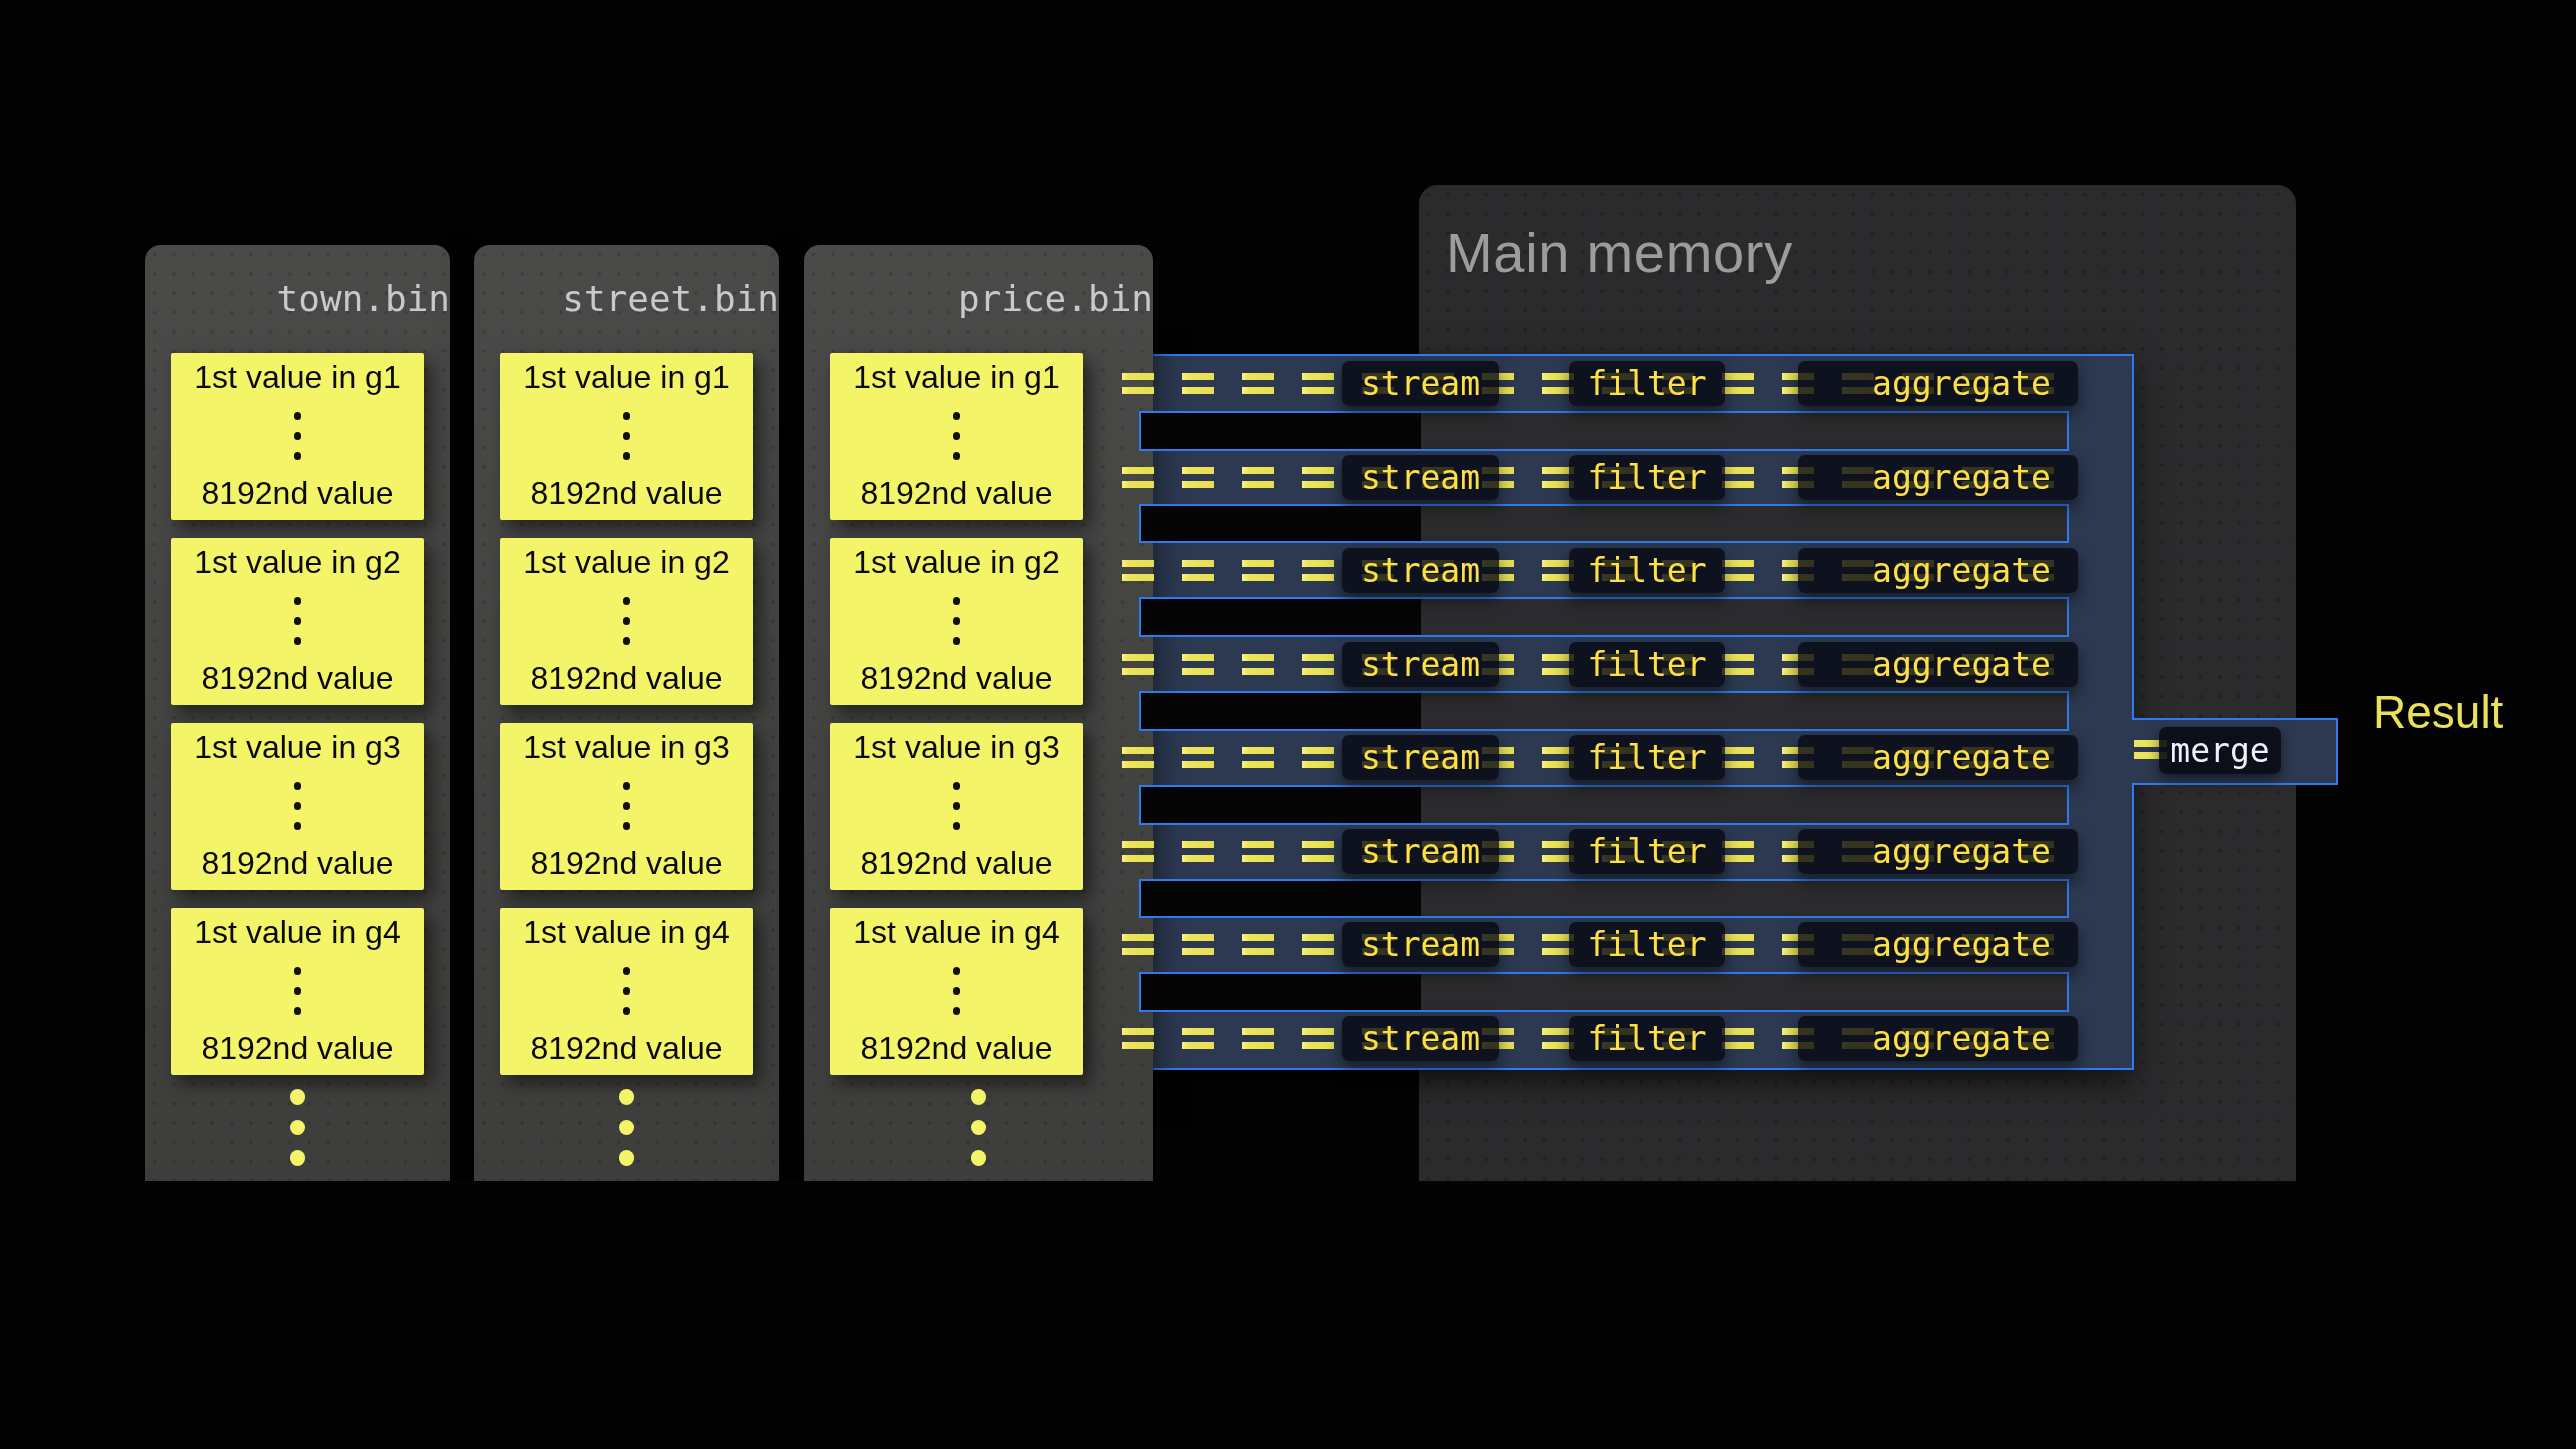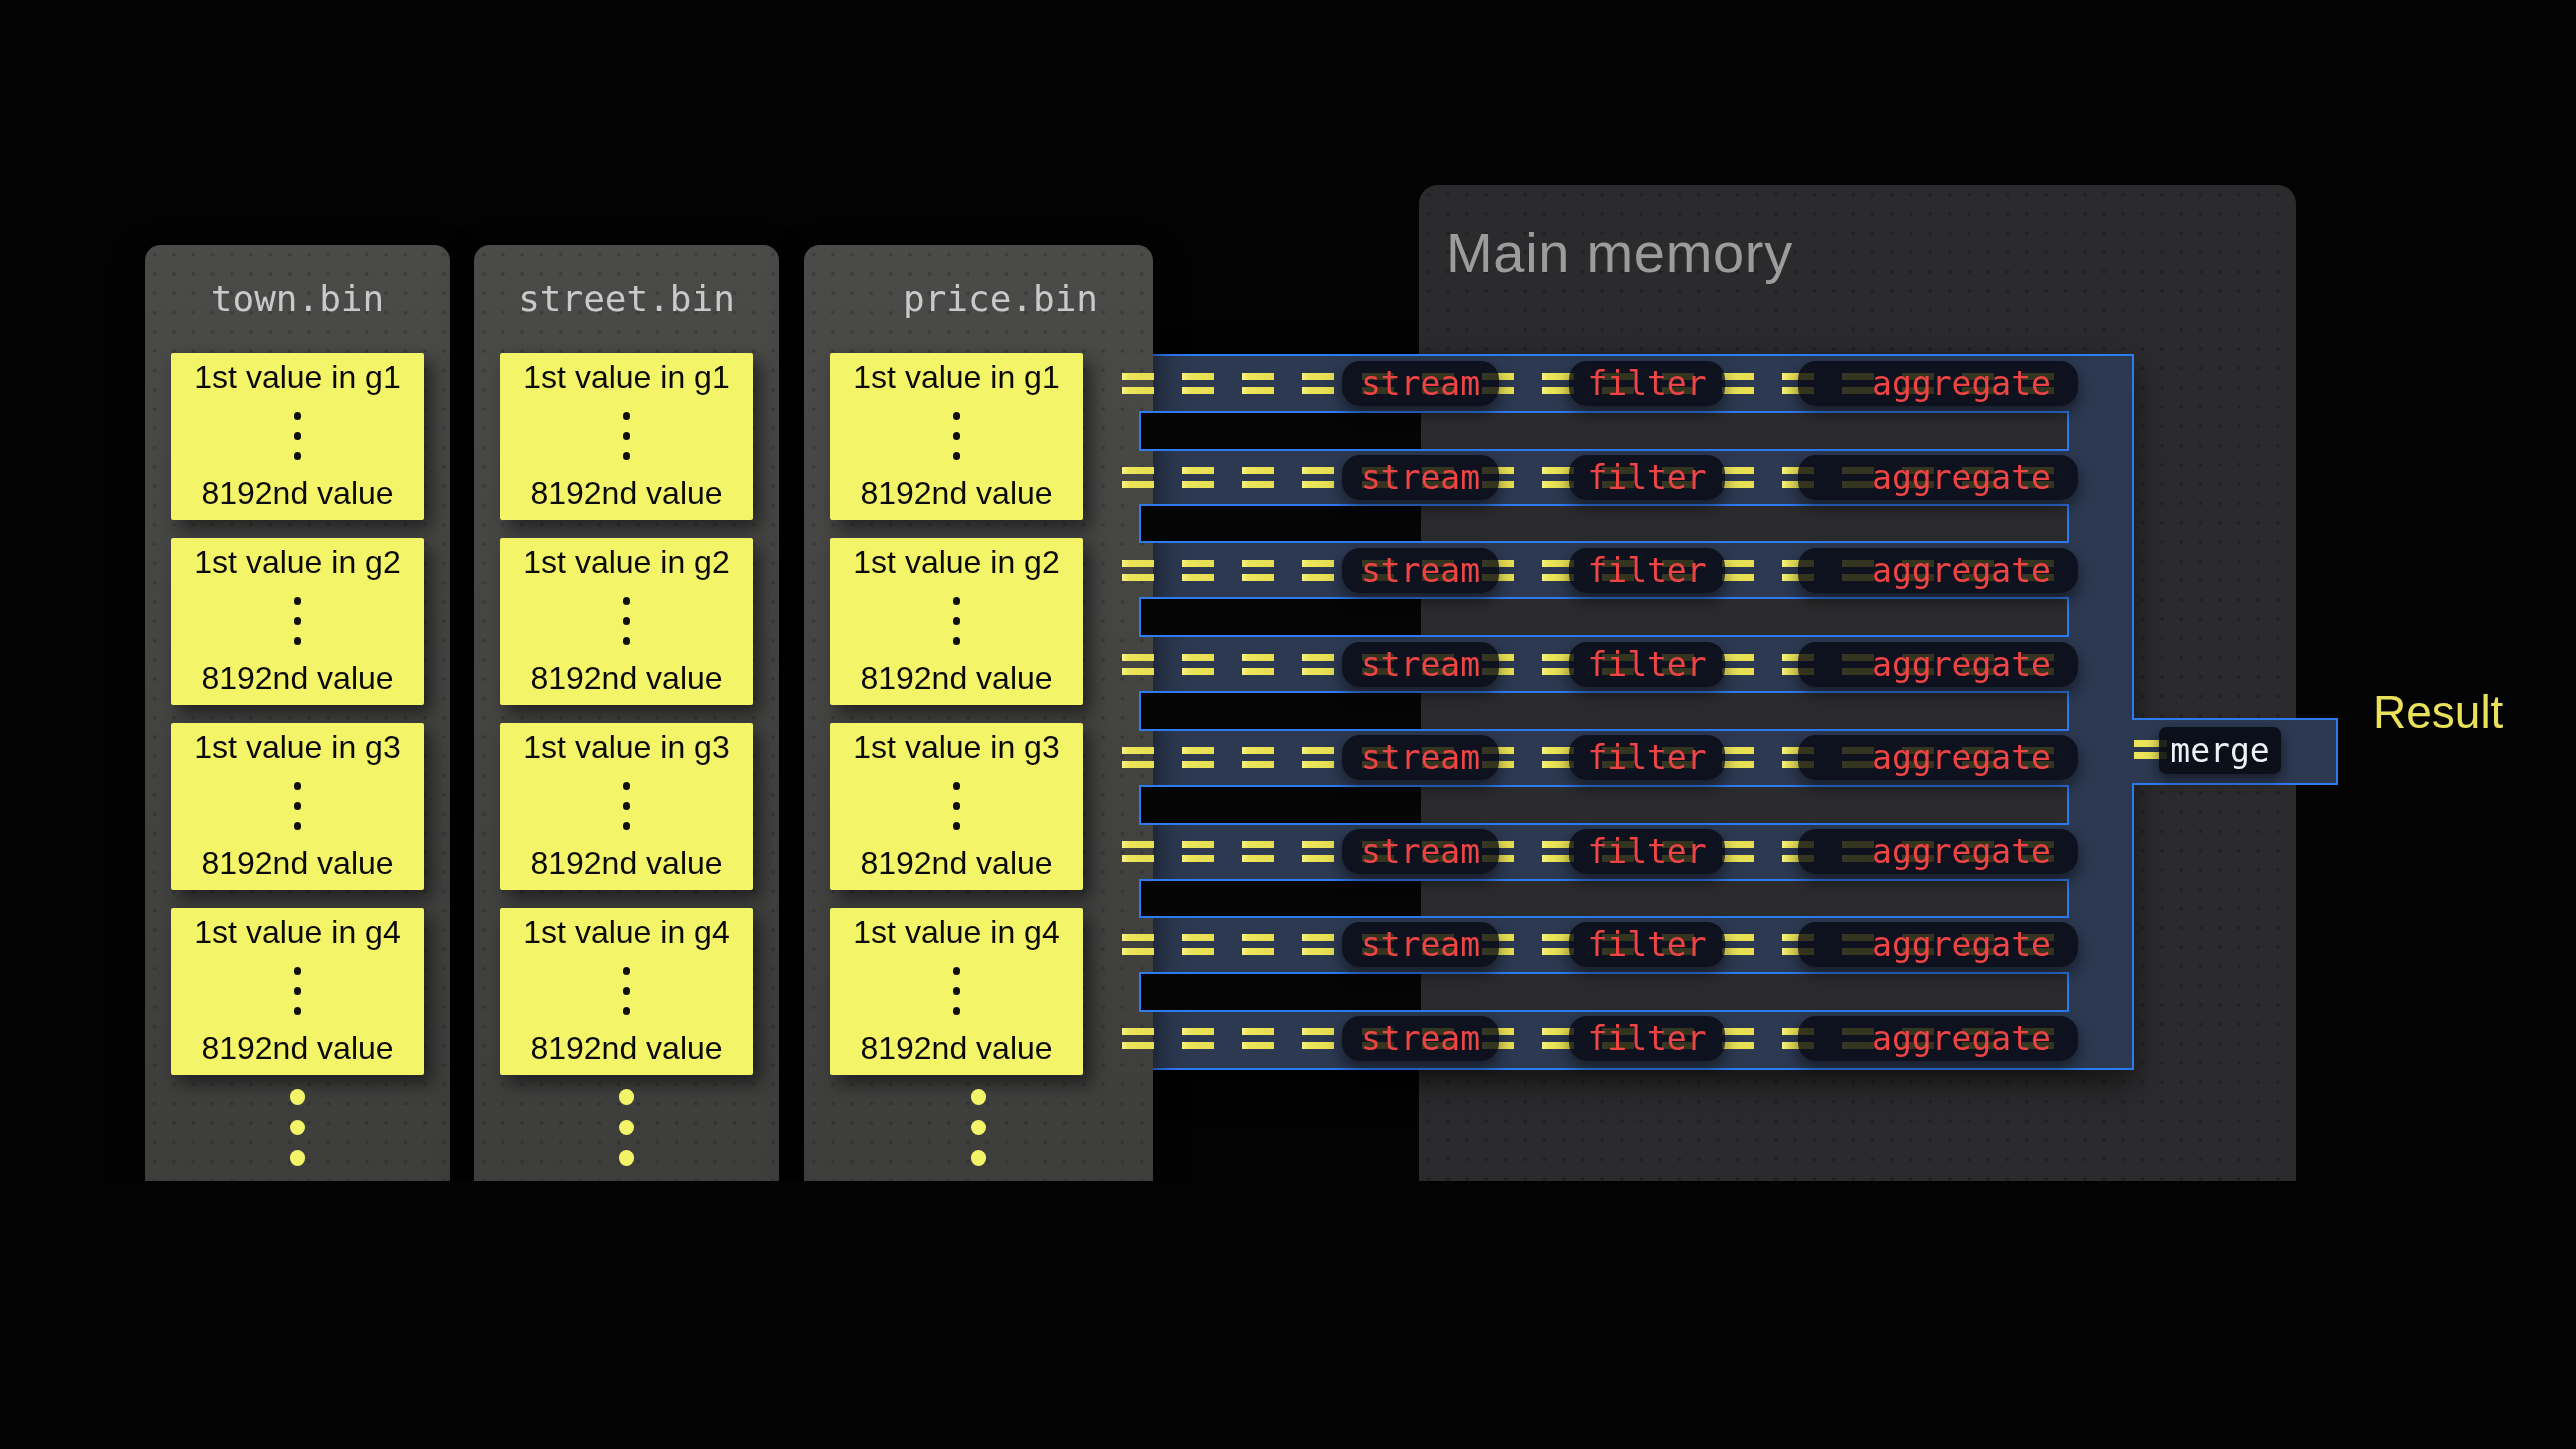--- a/index.html
+++ b/index.html
@@ -11,21 +11,21 @@
   
   .file-panel{
     position:absolute;top:245px;width:305px;height:951px;border-radius:15.7px;
     background-color:var(--file-panel-gray,#434342);
     background-image:radial-gradient(rgba(0,0,0,0.16) 1.8px,rgba(0,0,0,0) 2.1px),
                      linear-gradient(180deg,#4a4a49 0%,#3d3d3c 100%);
     background-size:19.3px 19.3px,100% 100%;
     box-shadow:0 13px 31.5px rgba(0,0,0,0.6);
   }
   .file-title{
-    margin:33px 0 0;text-align:center;
+    margin:33px 0 0;text-align:right;
     font:400 36px/1.15 "DejaVu Sans Mono","Liberation Mono",monospace;
     color:#c9c9c9;
   }
   .value-card{
     position:absolute;left:26px;width:253px;height:167px;border-radius:2px;
     background:var(--card-yellow,#f4f468);
     box-shadow:7.2px 8.6px 17px rgba(0,0,0,0.5);
     display:flex;flex-direction:column;align-items:center;justify-content:space-between;
     padding:7.2px 4.3px 8.6px;box-sizing:border-box;
   }
@@ -66,25 +66,25 @@
   }
   .pipe-row{position:absolute;left:1122px;width:932px;height:59px;}
   .dash-line{
     position:absolute;left:0;width:100%;height:7.2px;
     background:repeating-linear-gradient(90deg,
       #f8f288 0px,#ece45a 6.4px,#e7df50 32px,rgba(0,0,0,0) 32px,rgba(0,0,0,0) 60px);
   }
   .dash-line.top{top:19.3px;}
   .dash-line.bottom{top:33px;}
   .op-box{
-    position:absolute;top:7.2px;height:45px;border-radius:18px;
+    position:absolute;top:7.2px;height:45px;border-radius:7px;
     background:rgba(6,9,17,0.80);
     box-shadow:0 7.2px 15.7px rgba(0,0,0,0.5);
     display:flex;align-items:center;justify-content:center;
-    font:400 33px/1 "DejaVu Sans Mono","Liberation Mono",monospace;color:#ef4444;
+    font:400 33px/1 "DejaVu Sans Mono","Liberation Mono",monospace;color:#fde047;
   }
   .op-stream{left:220px;width:157px;}
   .op-filter{left:447px;width:156px;}
   .op-aggregate{left:676px;width:233px;padding-left:47px;}
 
   
   .merge-band{
     position:absolute;left:2132px;top:718px;width:206px;height:67px;
     background:var(--lane-fill,#2c3951);
     border:2.9px solid var(--accent-blue,#2e7bf0);border-left:none;box-sizing:border-box;

